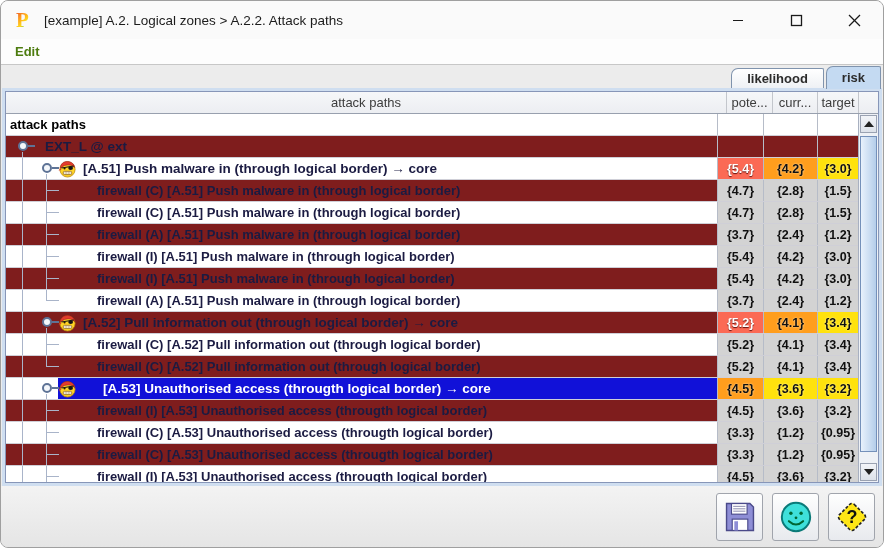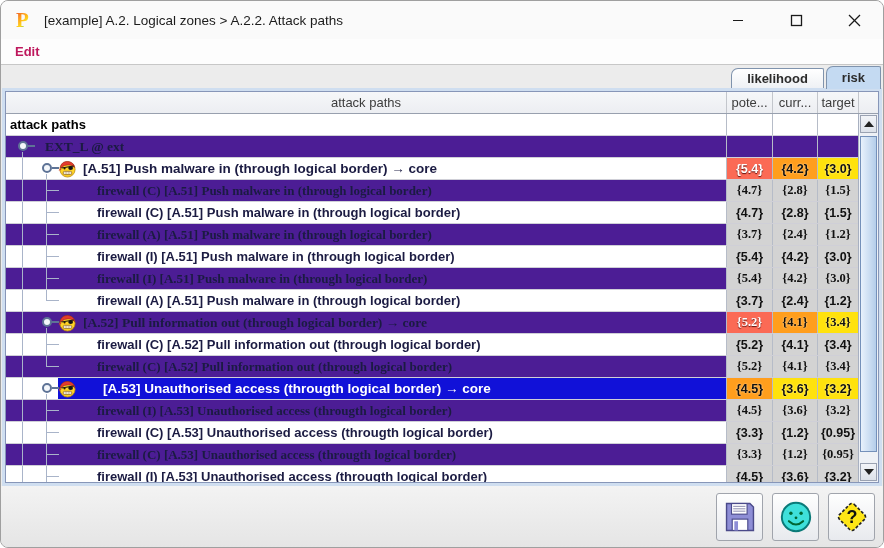--- a/index.html
+++ b/index.html
@@ -9,43 +9,43 @@
   
   .titlebar{position:absolute;left:0;top:0;right:0;height:38px;background:#fafafa;
             display:flex;align-items:center;padding-left:13px;}
   .applogo{width:20px;height:24px;flex:0 0 auto;}
   .wtitle{margin-left:10px;font-size:13.5px;color:#1c1c1c;white-space:nowrap;}
   .wcontrols{margin-left:auto;display:flex;height:38px;}
   .wbtn{width:58px;height:38px;display:flex;align-items:center;justify-content:center;cursor:default;}
   
   .menubar{position:absolute;left:0;top:38px;right:0;height:26px;background:#fdfdfd;
            border-bottom:1px solid #c7c7c7;display:flex;align-items:center;padding-left:14px;}
-  .menuitem{font-size:13px;font-weight:bold;color:#be185d;}
+  .menuitem{font-size:13px;font-weight:bold;color:#4d7c0f;}
   
   .tabbar{position:absolute;left:0;top:65px;right:0;height:23px;display:flex;align-items:flex-end;padding-left:7px;justify-content:flex-end;}
   .tab{height:21px;line-height:20px;padding:0 15px;margin-right:2px;font-size:13px;font-weight:bold;color:#2b2b2b;
        border:1px solid #7f93ad;border-bottom:none;border-radius:7px 2px 0 0;
        background:linear-gradient(#ffffff,#edf0f4);position:relative;}
   .tab.sel{background:#c4daf2;height:23px;line-height:22px;z-index:2;}
   
   .tablewrap{position:absolute;left:4px;top:90px;width:874px;height:392px;background:#fff;
              border:1px solid #8796b8;box-shadow:0 0 0 3px #cfdef0;}
   .theader{position:absolute;left:0;top:0;right:0;height:22px;display:flex;
            border-bottom:1px solid #98a0ae;}
   .th{background:linear-gradient(#f6f7f9,#eceef2);display:flex;align-items:center;justify-content:center;
       font-size:13px;color:#3c3c3c;border-left:1px solid #c3c6cc;overflow:hidden;white-space:nowrap;}
   .th:first-child{border-left:none;flex:1;}
   .th.w-pote{width:46px;} .th.w-curr{width:45px;} .th.w-target{width:41px;} .th.w-corner{width:20px;}
   .rowsarea{position:absolute;left:0;top:22px;right:20px;bottom:0;overflow:hidden;background:#fff;}
   .trow{display:flex;height:22px;border-bottom:1px solid #cfcfd7;background:#fff;}
-  .trow.alt{background:#4c1d95;font-family:Liberation Serif, serif;}
+  .trow.alt{background:#7f1d1d;}
   .tcell{flex:1;position:relative;display:flex;align-items:stretch;overflow:hidden;}
   .vcell{display:flex;align-items:center;justify-content:center;border-left:1px solid #b6bcc8;
          font-weight:bold;font-size:12.5px;color:#101010;white-space:nowrap;overflow:hidden;}
-  .vcell.w-pote{width:46px;} .vcell.w-curr{width:45px;} .vcell.w-target{width:41px;}
+  .vcell.w-pote{width:46px;} .vcell.w-curr{width:54px;} .vcell.w-target{width:41px;}
   .c-red{background:#fb6a55;color:#fff;text-shadow:0 1px 1px rgba(70,0,0,.85);}
   .c-orange{background:#ff9e1d;text-shadow:0 0 2px rgba(255,255,255,.7);}
   .c-yellow{background:#ffe20d;text-shadow:0 0 2px rgba(255,255,255,.7);}
   .c-gray{background:#d3d3d3;}
   
   .selwrap{flex:1;display:flex;align-items:center;min-width:0;}
   .rowlabel{font-weight:bold;font-size:13px;color:#1b1b42;white-space:nowrap;}
   .type-root .rowlabel{color:#000;}
   .type-root .selwrap{margin-left:4px;}
   .type-zone .selwrap{margin-left:39px;}

